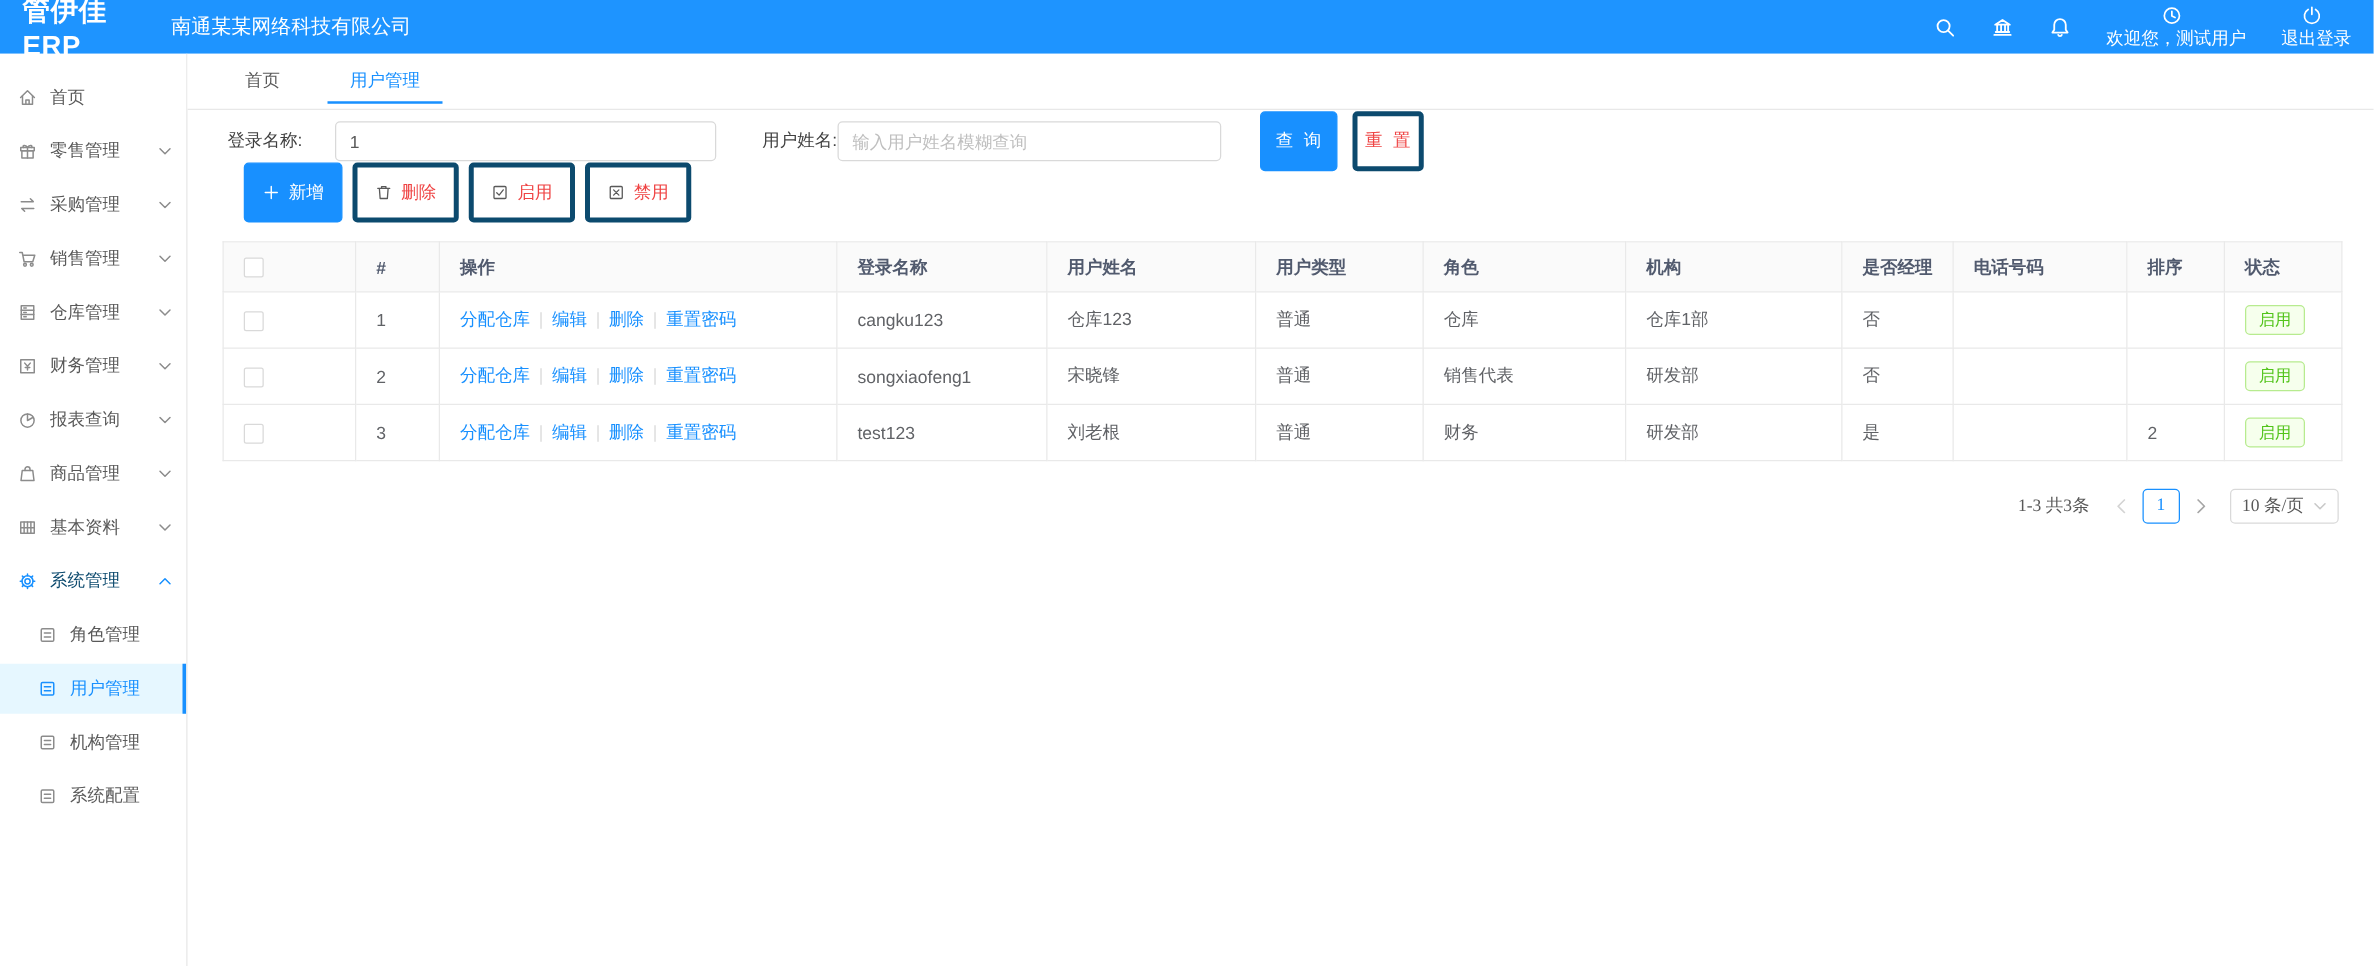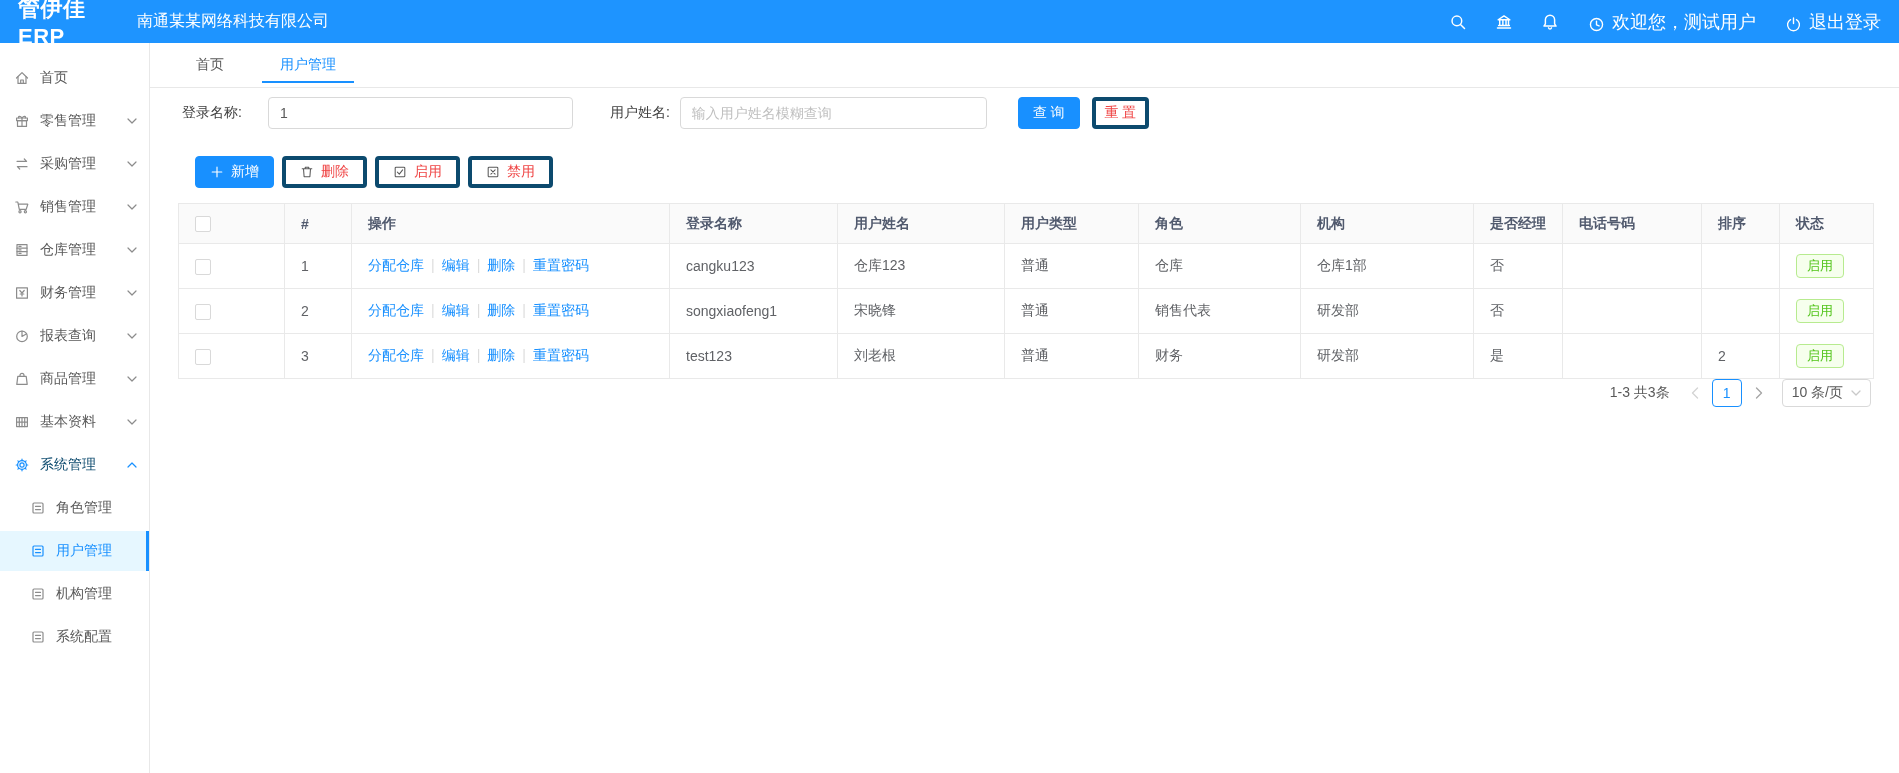--- a/index.html
+++ b/index.html
@@ -7,21 +7,21 @@
   body { font-family:"Liberation Sans","DejaVu Sans",sans-serif; width:1899px; height:773px; overflow:hidden; color:#595959; }
   .app { width:1899px; height:773px; display:flex; flex-direction:column; background:#fff; }
 
   
   .topbar { height:43px; background:#1e94ff; display:flex; align-items:center; color:#fff; flex:0 0 43px; }
   .logo { font-size:22px; font-weight:bold; padding-left:18px; width:132px; letter-spacing:0.5px; }
   .company { font-size:16px; padding-left:5px; }
   .topbar-right { margin-left:auto; display:flex; align-items:center; padding-right:18px; }
   .tb-icon { width:18px; height:18px; display:inline-flex; align-items:center; justify-content:center; cursor:pointer; }
   .tb-gap { margin-left:28px; }
-  .tb-group { display:flex; align-items:flex-end; font-size:18px; margin-left:28px; cursor:pointer; }
+  .tb-group { display:flex; align-items:center; font-size:14px; margin-left:28px; cursor:pointer;flex-direction:column; }
   .tb-group .tb-icon { margin-right:7px; }
 
   
   .frame { flex:1; display:flex; min-height:0; }
   .sidebar { width:150px; flex:0 0 150px; border-right:1px solid #e8e8e8; padding-top:12px; background:#fff; overflow:hidden; }
   .main { flex:1; display:flex; flex-direction:column; min-width:0; }
 
   
   .side-item { height:40px; margin:3px 0; display:flex; align-items:center; padding-left:14px; font-size:14px; color:#595959; position:relative; cursor:pointer; }
   .side-item .mi { width:16px; height:16px; margin-right:10px; flex:0 0 16px; }
@@ -41,45 +41,45 @@
   .tab.active::after { content:""; position:absolute; left:-18px; right:-18px; bottom:4px; height:2px; background:#1890ff; }
 
   
   .content { flex:1; padding:0 28px; overflow:hidden; }
   .filter-row { margin-top:9px; display:flex; align-items:center; height:32px; }
   .f-label { font-size:14px; color:#404040; margin-left:4px; white-space:nowrap; }
   .f-input { height:32px; border:1px solid #d9d9d9; border-radius:4px; font-size:14px; color:#595959; padding:0 11px; outline:none; font-family:inherit; }
   .f-input::placeholder { color:#bfbfbf; }
   .in1 { width:305px; margin-left:26px; }
   .lab2 { margin-left:37px; }
-  .in2 { width:307px; margin-left:10px; }
-  .btn { height:32px; border-radius:4px; font-size:14px; display:inline-flex; align-items:center; justify-content:center; cursor:pointer; font-family:Liberation Serif, serif; }
+  .in2 { width:307px; }
+  .btn { height:48px; border-radius:4px; font-size:14px; display:inline-flex; align-items:center; justify-content:center; cursor:pointer; font-family:Liberation Mono, monospace; }
   .btn-primary { background:#1890ff; border:1px solid #1890ff; color:#fff; }
   .btn-plain { background:#fff; border:4px solid #0c4a6e; color:#ef4444; }
   .btn-search { width:62px; margin-left:31px; }
   .btn-reset { width:57px; margin-left:12px; }
 
-  .action-row { margin-top:27px; display:flex; align-items:center; height:32px;padding-left:17px; }
+  .action-row { margin-top:17px; display:flex; align-items:flex-end; height:32px;padding-left:17px; }
   .a-btn { padding:0 14px; }
   .a-btn .bi { margin-right:7px; display:inline-flex; }
   .action-row .a-btn + .a-btn { margin-left:8px; }
 
   
   table.grid { margin-top:15px; width:1695px; border-collapse:collapse; table-layout:fixed; font-size:14px; }
   table.grid th, table.grid td { border:1px solid #e9e9e9; padding:0 16px; height:40px; text-align:left; font-weight:normal; color:#515a6e; overflow:hidden; white-space:nowrap; }
   table.grid td { height:45px; color:#606266; }
   table.grid th { background:#fafafa; font-weight:600; }
   th.c, td.c { text-align:center; padding:0 4px; }
   .cb { width:16px; height:16px; border:1px solid #d9d9d9; border-radius:2px; background:#fff; display:inline-block; vertical-align:middle; cursor:pointer; }
   .oplink { color:#1890ff; cursor:pointer; text-decoration:none; }
   .opsep { color:#dddddd; margin:0 7px; }
   .tag-green { display:inline-block; padding:3px 10px; font-size:13px; color:#52c41a; background:#f6ffed; border:1px solid #b7eb8f; border-radius:4px; line-height:1.2; }
 
   
-  .pager { display:flex; align-items:center; justify-content:flex-end; font-size:14px; color:#595959; }
+  .pager { margin-top:22px; display:flex; align-items:center; justify-content:flex-end; font-size:14px; color:#595959;font-family:Liberation Serif, serif; }
   .pg-total { margin-right:14px; }
   .pg-arrow { width:22px; height:28px; display:inline-flex; align-items:center; justify-content:center; cursor:pointer; }
   .pg-page { width:30px; height:28px; border:1px solid #1890ff; color:#1890ff; border-radius:4px; display:inline-flex; align-items:center; justify-content:center; margin:0 6px; cursor:pointer; background:#fff; }
   .pg-size { height:28px; border:1px solid #d9d9d9; border-radius:4px; display:inline-flex; align-items:center; padding:0 9px; margin-left:12px; color:#595959; cursor:pointer; background:#fff; }
   .pg-size .caret { margin-left:8px; display:inline-flex; }
 </style>
 </head>
 <body>
 
 <div class="app">

